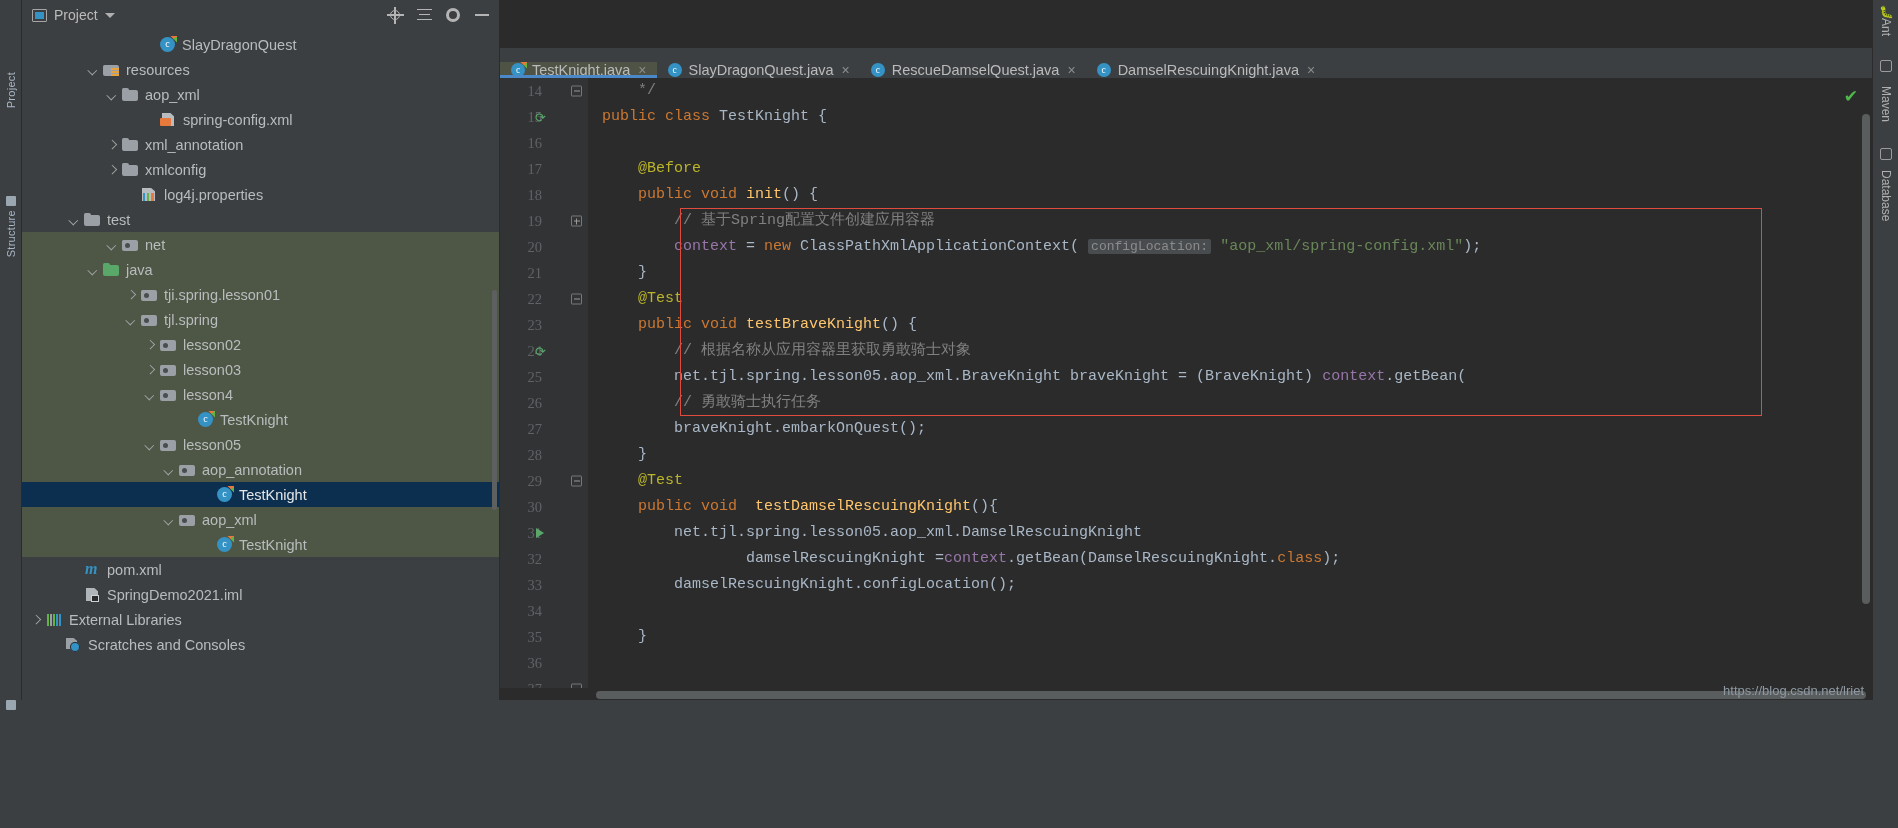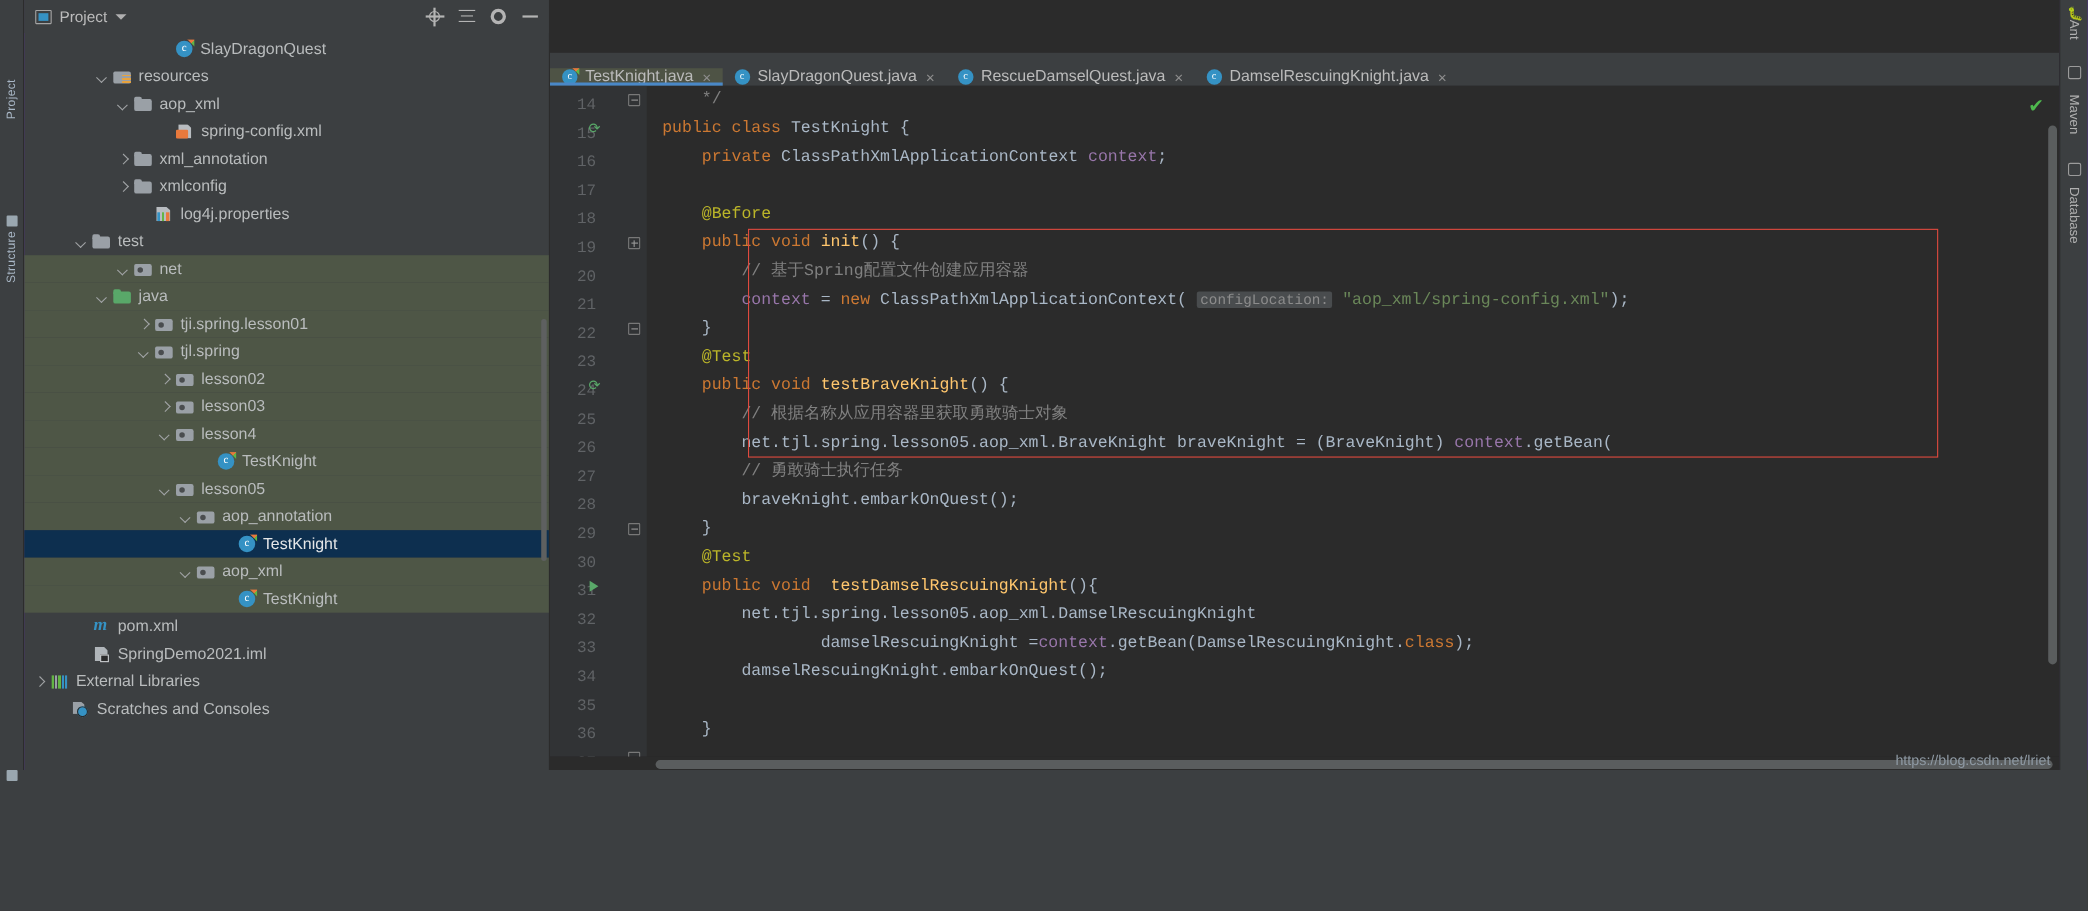--- a/index.html
+++ b/index.html
@@ -6,21 +6,21 @@
   html, body {
     width: 1898px; height: 828px;
     background: #3c3f41;
     font-family: "Liberation Sans", sans-serif;
     overflow: hidden;
   }
   .app {
     position: relative;
     width: 1898px; height: 700px;
     display: flex;
-    background: #6d28d9;
+    background: #d946ef;
   }
 
   
   .left-strip {
     width: 22px; height: 100%;
     background: #3c3f41;
     border-right: 1px solid #2b2b2b;
     position: relative;
     flex: 0 0 22px;
   }
@@ -303,24 +303,24 @@
     flex: 1; display: flex; position: relative; overflow: hidden;
     background: #2b2b2b;
   }
   .gutter {
     width: 88px; flex: 0 0 88px;
     background: #313335;
     position: relative;
     padding-top: 0;
   }
   .gutter .gline {
-    height: 26px; display: flex; align-items: flex-end;
+    height: 26px; display: flex; align-items: center;
     justify-content: flex-end;
     color: #606366; font-size: 14.5px;
-    font-family: Liberation Mono, monospace;
+    font-family: Liberation Serif, serif;
     position: relative;
     padding-right: 46px;
   }
   .grun-green {
     position: absolute; right: 42px; top: 50%; transform: translateY(-50%);
     color: #59a869; font-size: 13px; line-height: 1;
   }
   .gplay {
     position: absolute; right: 44px; top: 50%; transform: translateY(-50%);
     width: 0; height: 0;
@@ -722,39 +722,38 @@
             <span class="fold"></span>
           </div>
           <div class="gline">
             <span>38</span>
           </div>
         </div>
       <div class="code-area" id="codearea">
         <div class="redbox" style="left:92px; top:130px; right:110px; height:208px;"></div>
       <div class="cline"><span class="cmt">    */</span></div>
           <div class="cline"><span class="kw">public class </span><span>TestKnight {</span></div>
-          <div class="cline"><span class="kw">    private </span><span>ClassPathXmlApplicationContext </span><span class="fld">context</span><span>;</span></div>
           <div class="cline"><span></span></div>
           <div class="cline"><span class="ann">    @Before</span></div>
           <div class="cline"><span class="kw">    public void </span><span class="fn">init</span><span>() {</span></div>
           <div class="cline"><span class="cmt">        // 基于Spring配置文件创建应用容器</span></div>
           <div class="cline"><span>        </span><span class="fld">context</span><span> = </span><span class="kw">new </span><span>ClassPathXmlApplicationContext( </span><span class="param-hint">configLocation:</span><span> </span><span class="str">"aop_xml/spring-config.xml"</span><span>);</span></div>
           <div class="cline"><span>    }</span></div>
           <div class="cline"><span class="ann">    @Test</span></div>
           <div class="cline"><span class="kw">    public void </span><span class="fn">testBraveKnight</span><span>() {</span></div>
           <div class="cline"><span class="cmt">        // 根据名称从应用容器里获取勇敢骑士对象</span></div>
           <div class="cline"><span>        net.tjl.spring.lesson05.aop_xml.BraveKnight braveKnight = (BraveKnight) </span><span class="fld">context</span><span>.getBean(</span></div>
           <div class="cline"><span class="cmt">        // 勇敢骑士执行任务</span></div>
           <div class="cline"><span>        braveKnight.embarkOnQuest();</span></div>
           <div class="cline"><span>    }</span></div>
           <div class="cline"><span class="ann">    @Test</span></div>
           <div class="cline"><span class="kw">    public void  </span><span class="fn">testDamselRescuingKnight</span><span>(){</span></div>
           <div class="cline"><span>        net.tjl.spring.lesson05.aop_xml.DamselRescuingKnight</span></div>
           <div class="cline"><span>                damselRescuingKnight =</span><span class="fld">context</span><span>.getBean(DamselRescuingKnight.</span><span class="kw">class</span><span>);</span></div>
-          <div class="cline"><span>        damselRescuingKnight.embarkOnQuest();</span></div>
+          <div class="cline"><span>        damselRescuingKnight.configLocation();</span></div>
           <div class="cline"><span></span></div>
           <div class="cline"><span>    }</span></div>
           <div class="cline"><span></span></div>
         </div>
       <div class="check-ok">✔</div>
       <div class="vscroll" style="top:36px; height:490px;"></div>
     </div>
     <div class="code-bottom-bar">
       <div class="hscroll" style="left:96px; width:1270px;"></div>
     </div>

